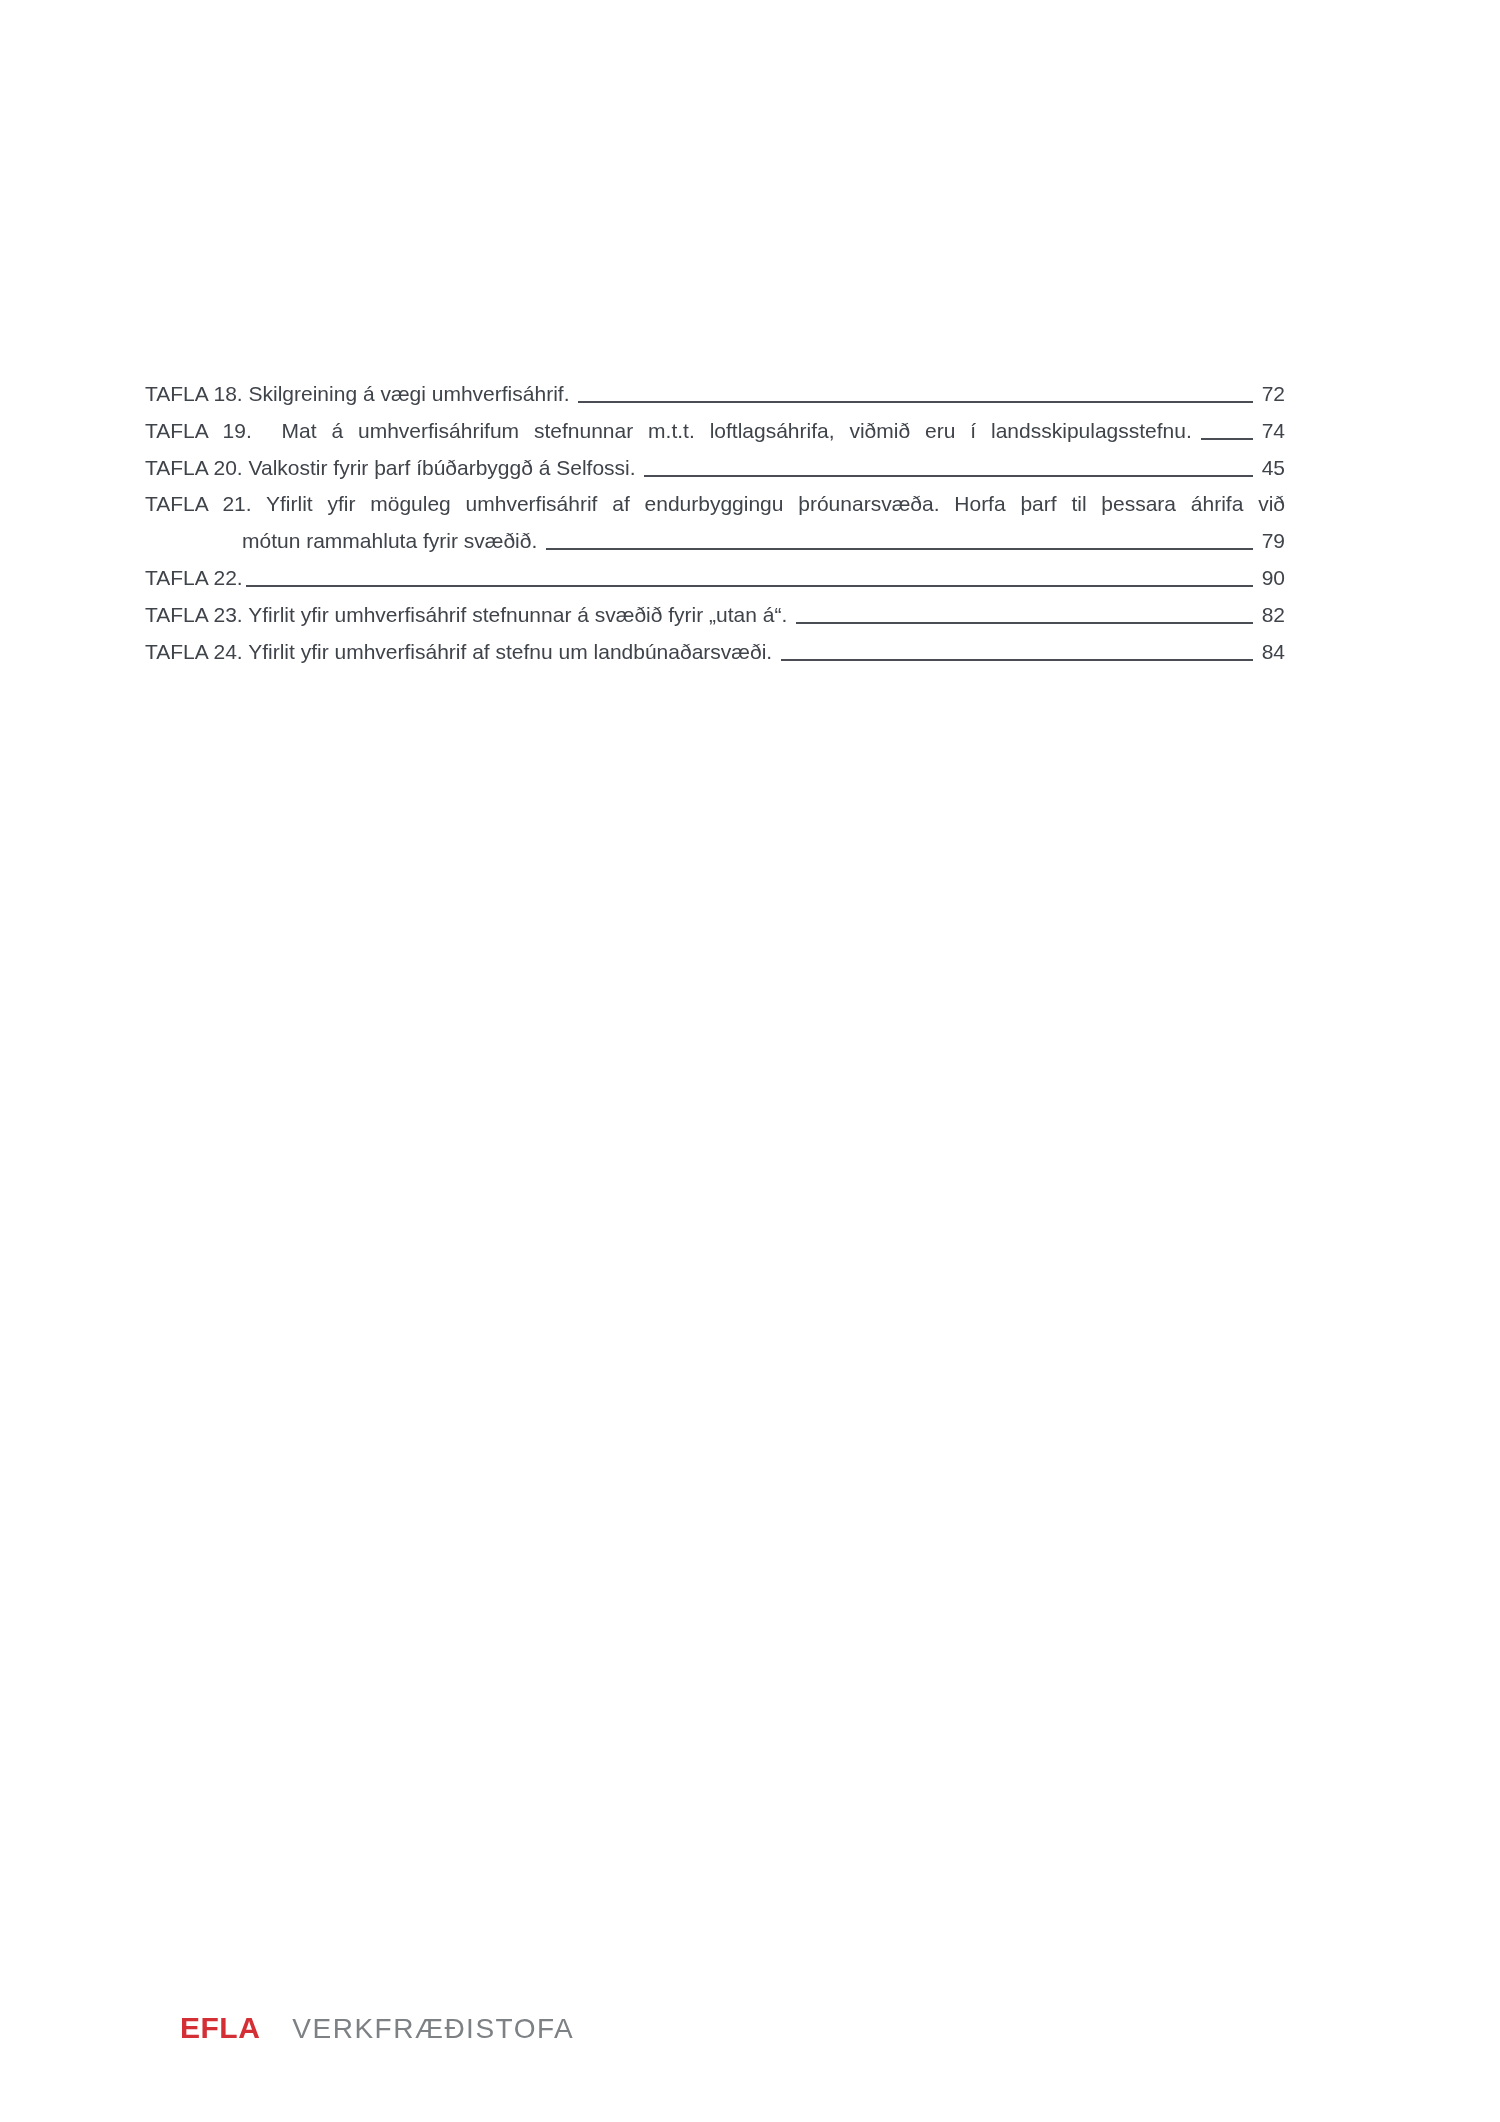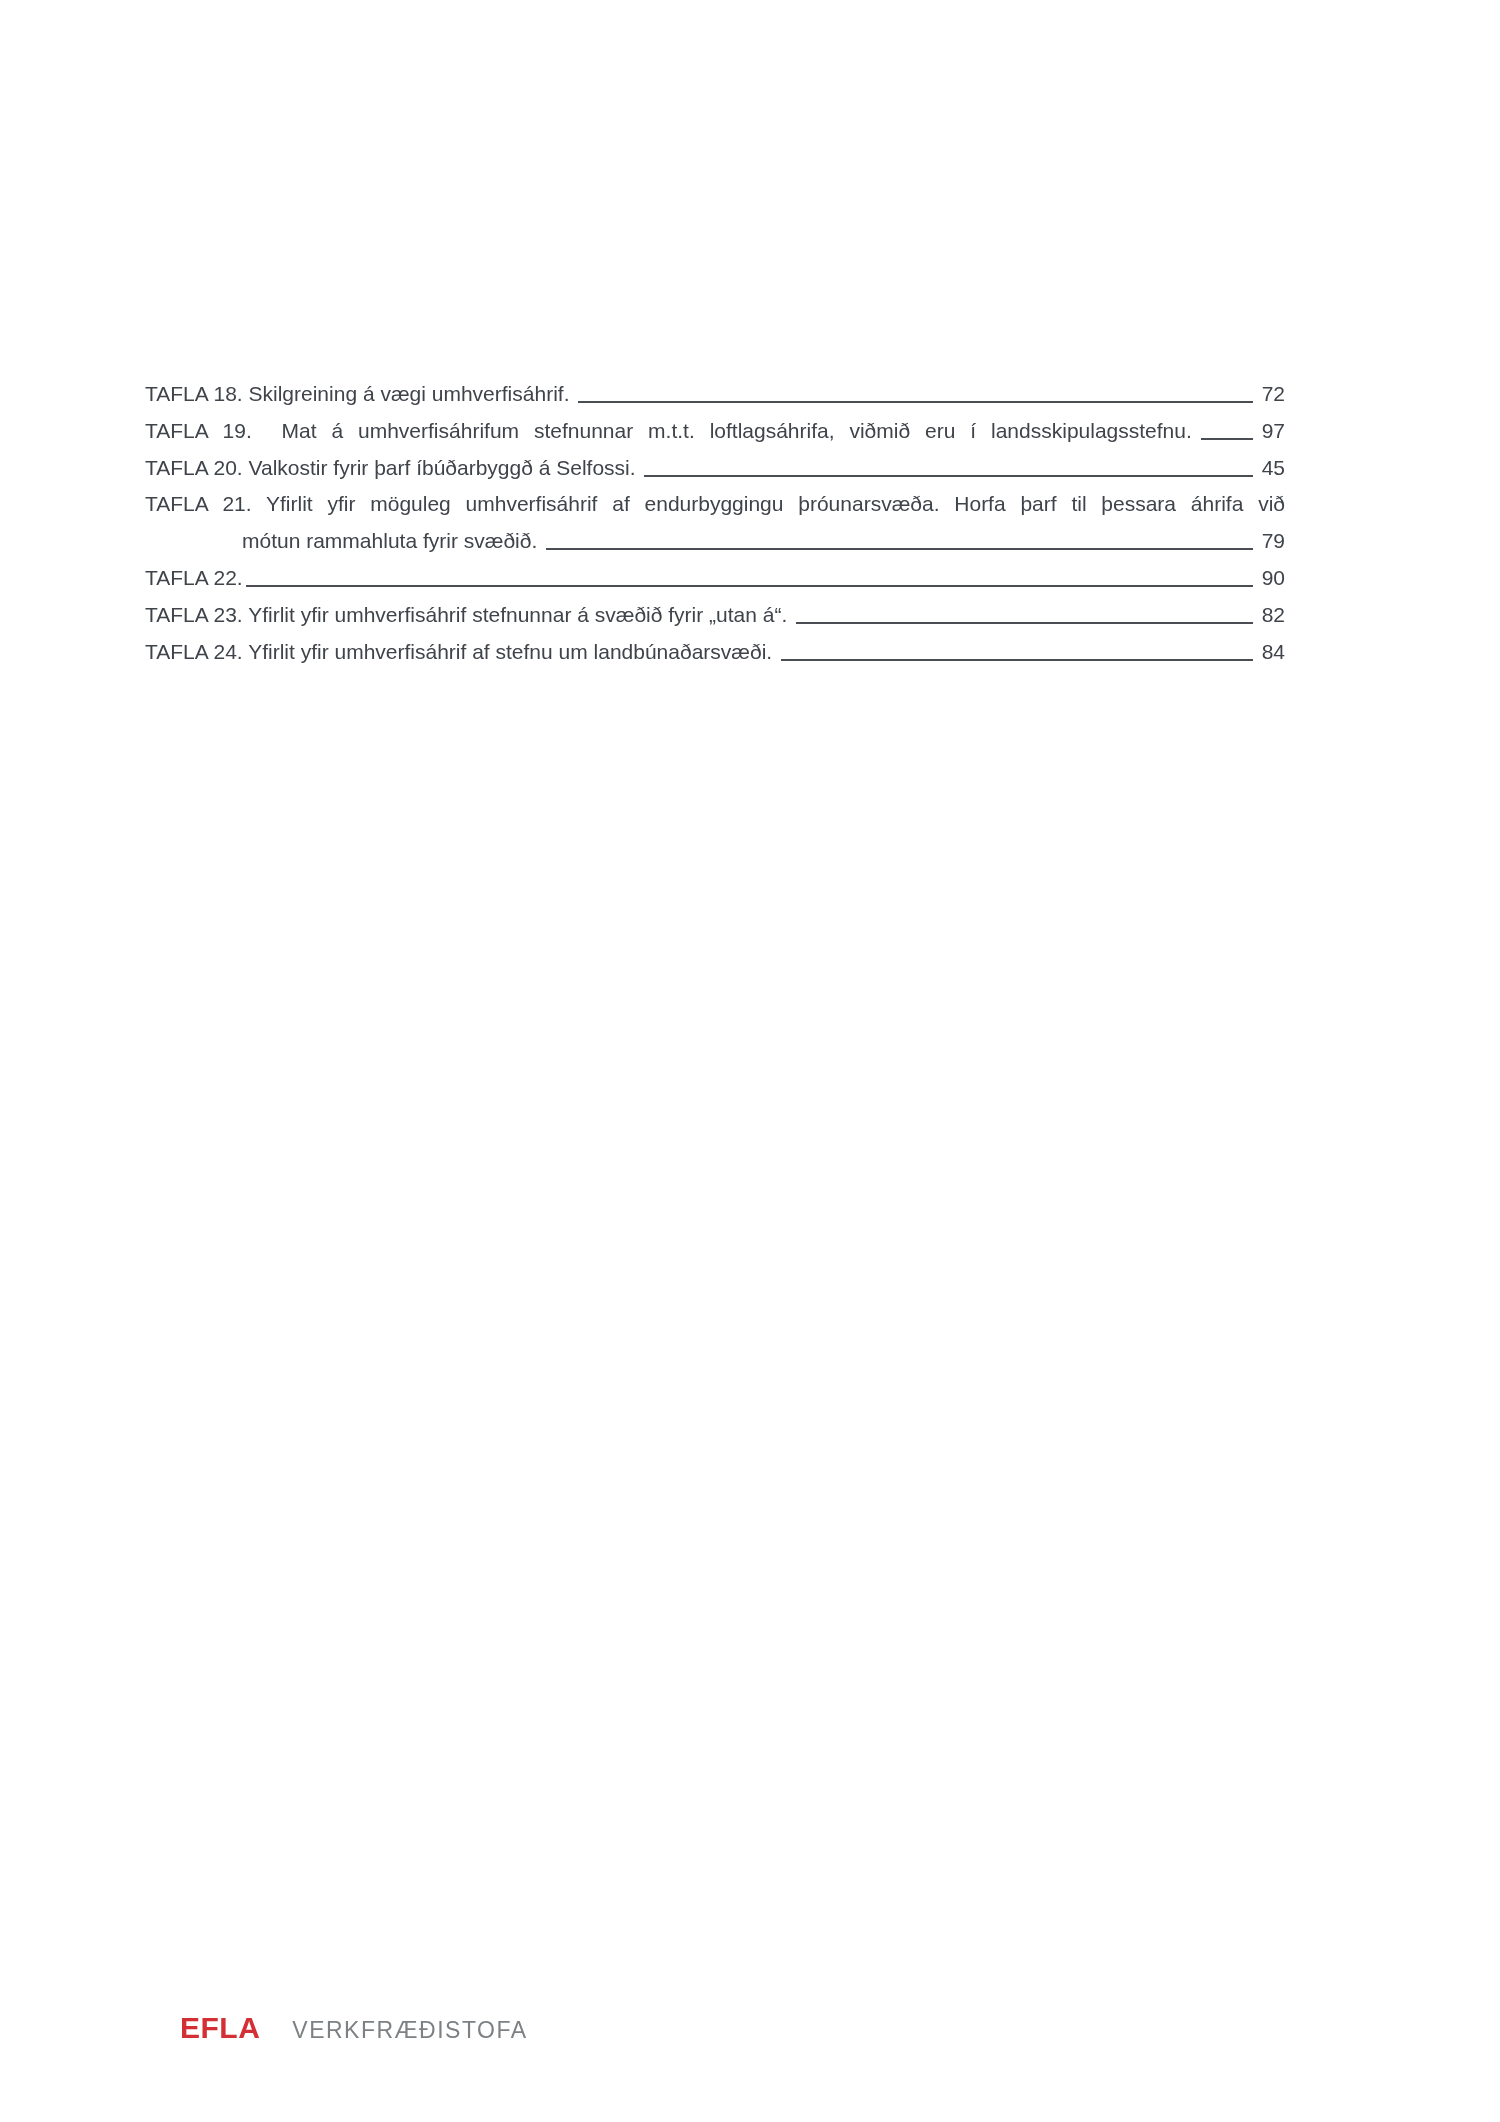--- a/index.html
+++ b/index.html
@@ -77,21 +77,21 @@
     white-space: nowrap;
     gap: 20px;
   }
   .logo-primary {
     font-size: 30px;
     font-weight: 700;
     color: #d32f35;
     letter-spacing: 0.5px;
   }
   .logo-secondary {
-    font-size: 23px;
+    font-size: 28px;
     font-weight: 400;
     color: #7d8184;
     letter-spacing: 1.5px;
     margin-left: 12px;
   }
 </style>
 </head>
 <body>
 
 <div class="page">
@@ -101,21 +101,21 @@
     <div class="toc-row">
       <span class="toc-label">TAFLA 18</span>
         <span class="toc-text">. Skilgreining á vægi umhverfisáhrif. </span>
       <span class="leader"></span>
       <span class="page-num">72</span>
     </div>
 
     <div class="toc-row">
       <span class="entry-stretch"><span class="toc-label">TAFLA 19.</span><span class="toc-text"> &nbsp;Mat á umhverfisáhrifum stefnunnar m.t.t. loftlagsáhrifa, viðmið eru í landsskipulagsstefnu. </span></span>
       <span class="leader leader-short"></span>
-      <span class="page-num">97</span>
+      <span class="page-num">74</span>
     </div>
 
     <div class="toc-row">
       <span class="toc-label">TAFLA 20.</span>
         <span class="toc-text"> Valkostir fyrir þarf íbúðarbyggð á Selfossi. </span>
       <span class="leader"></span>
       <span class="page-num">45</span>
     </div>
 
     <div>

